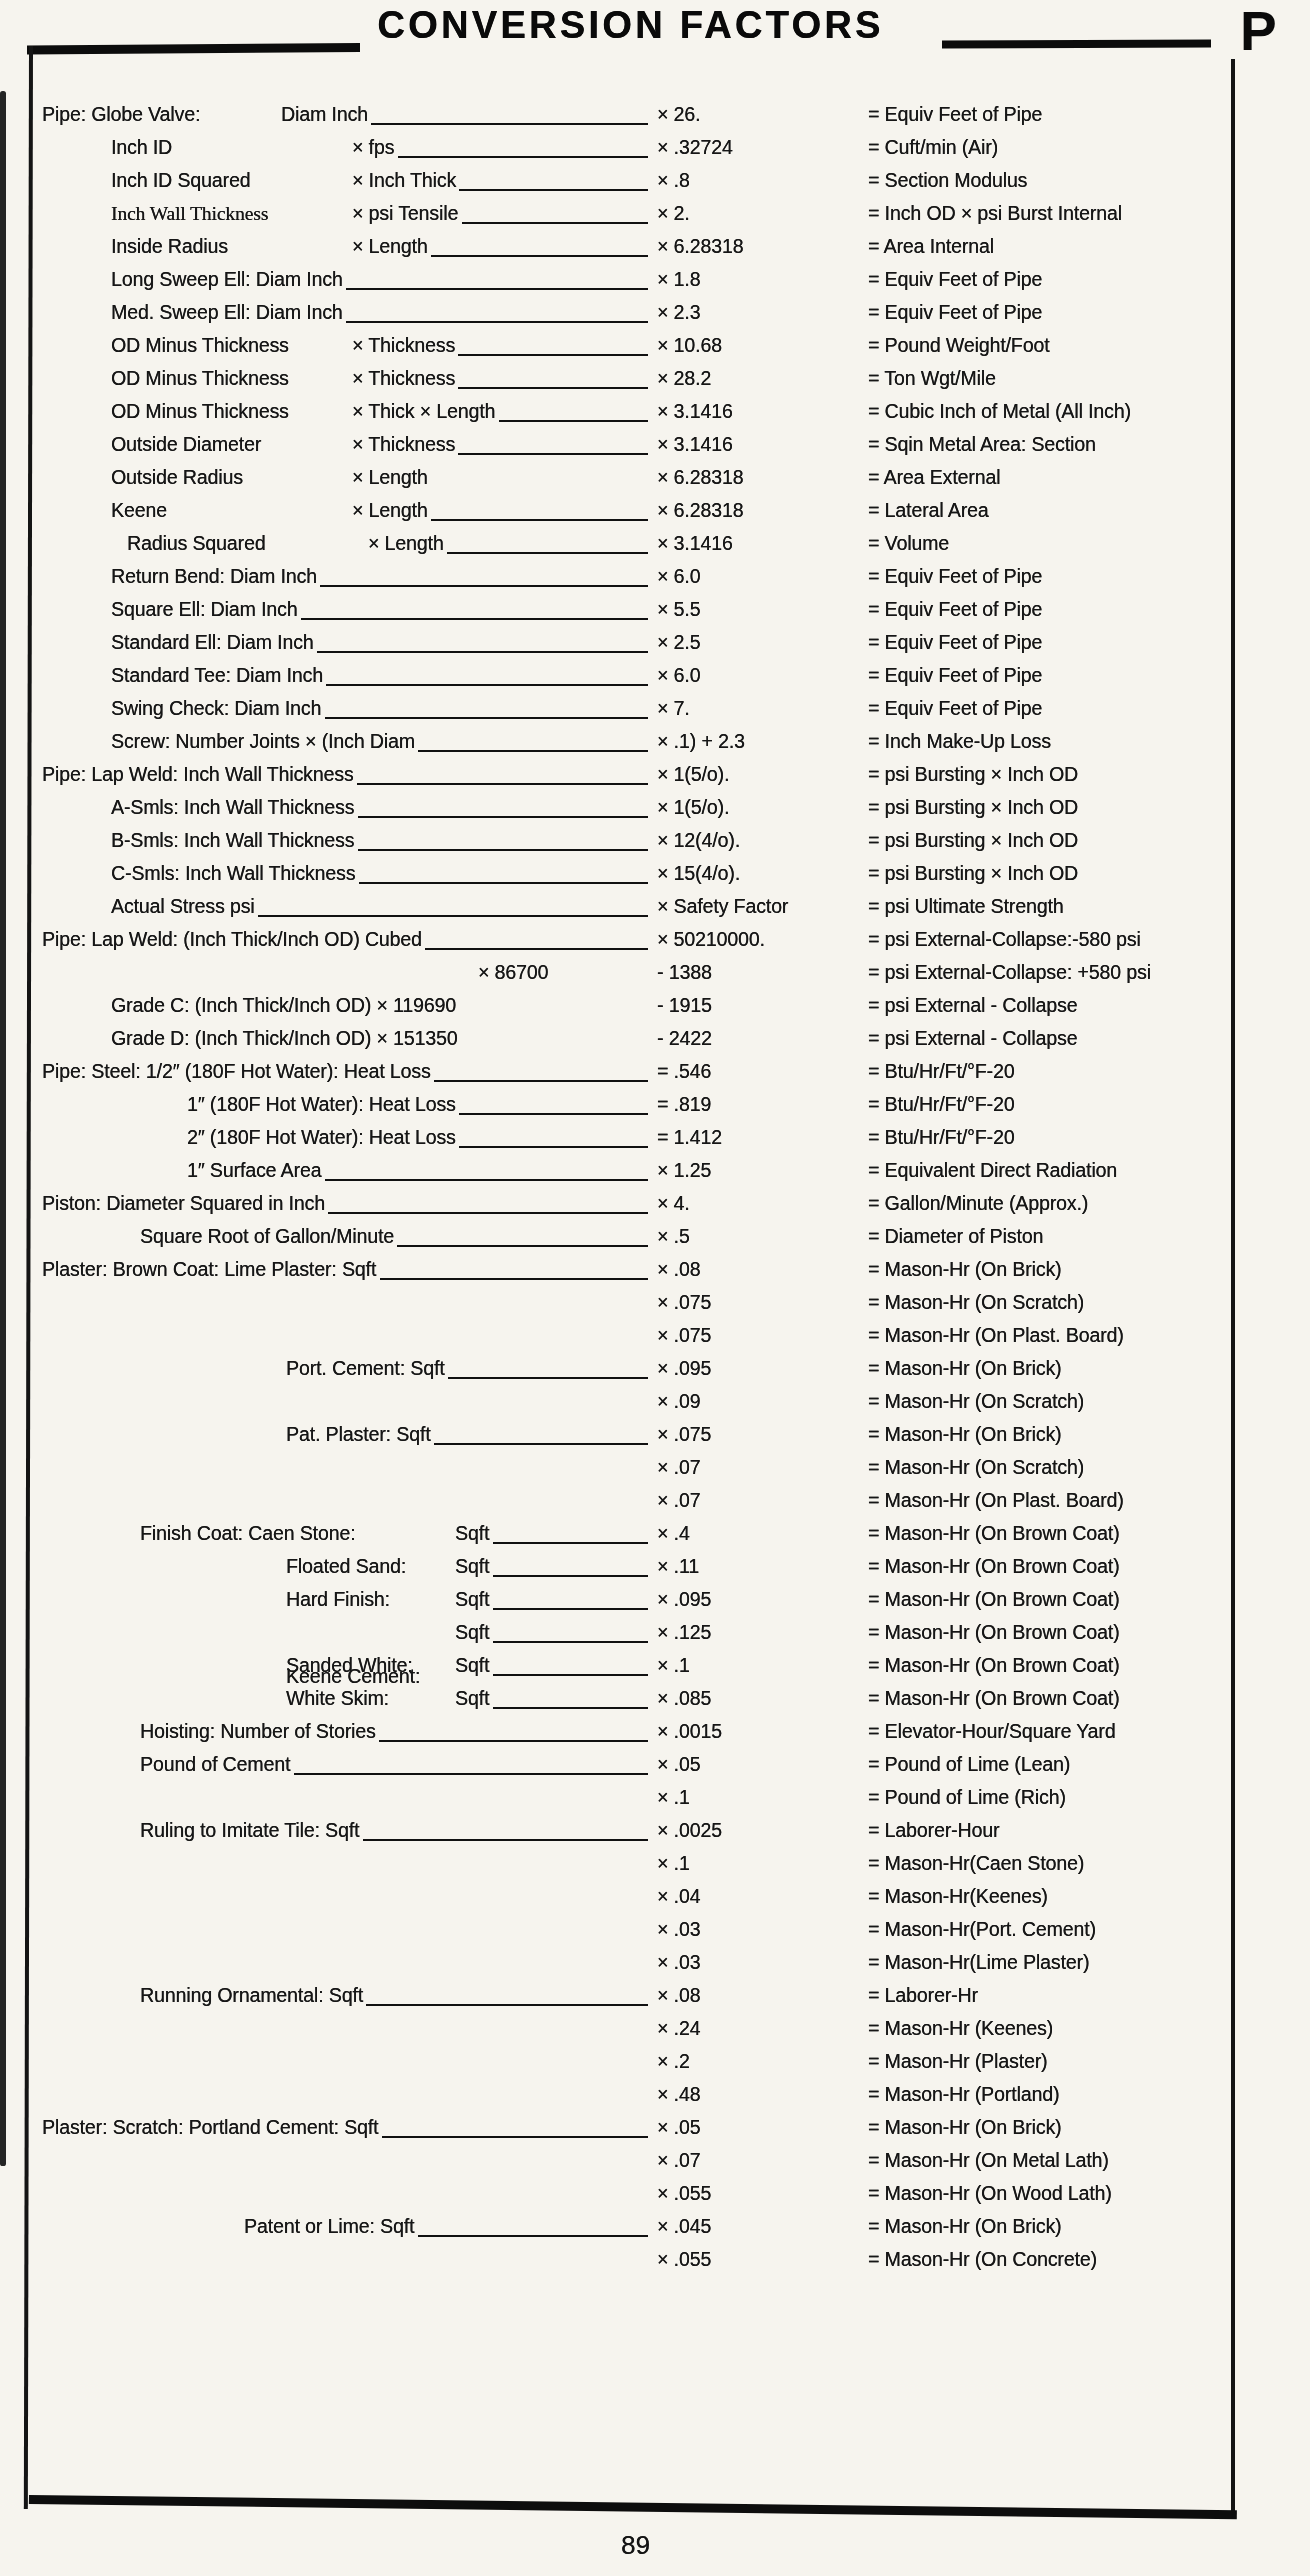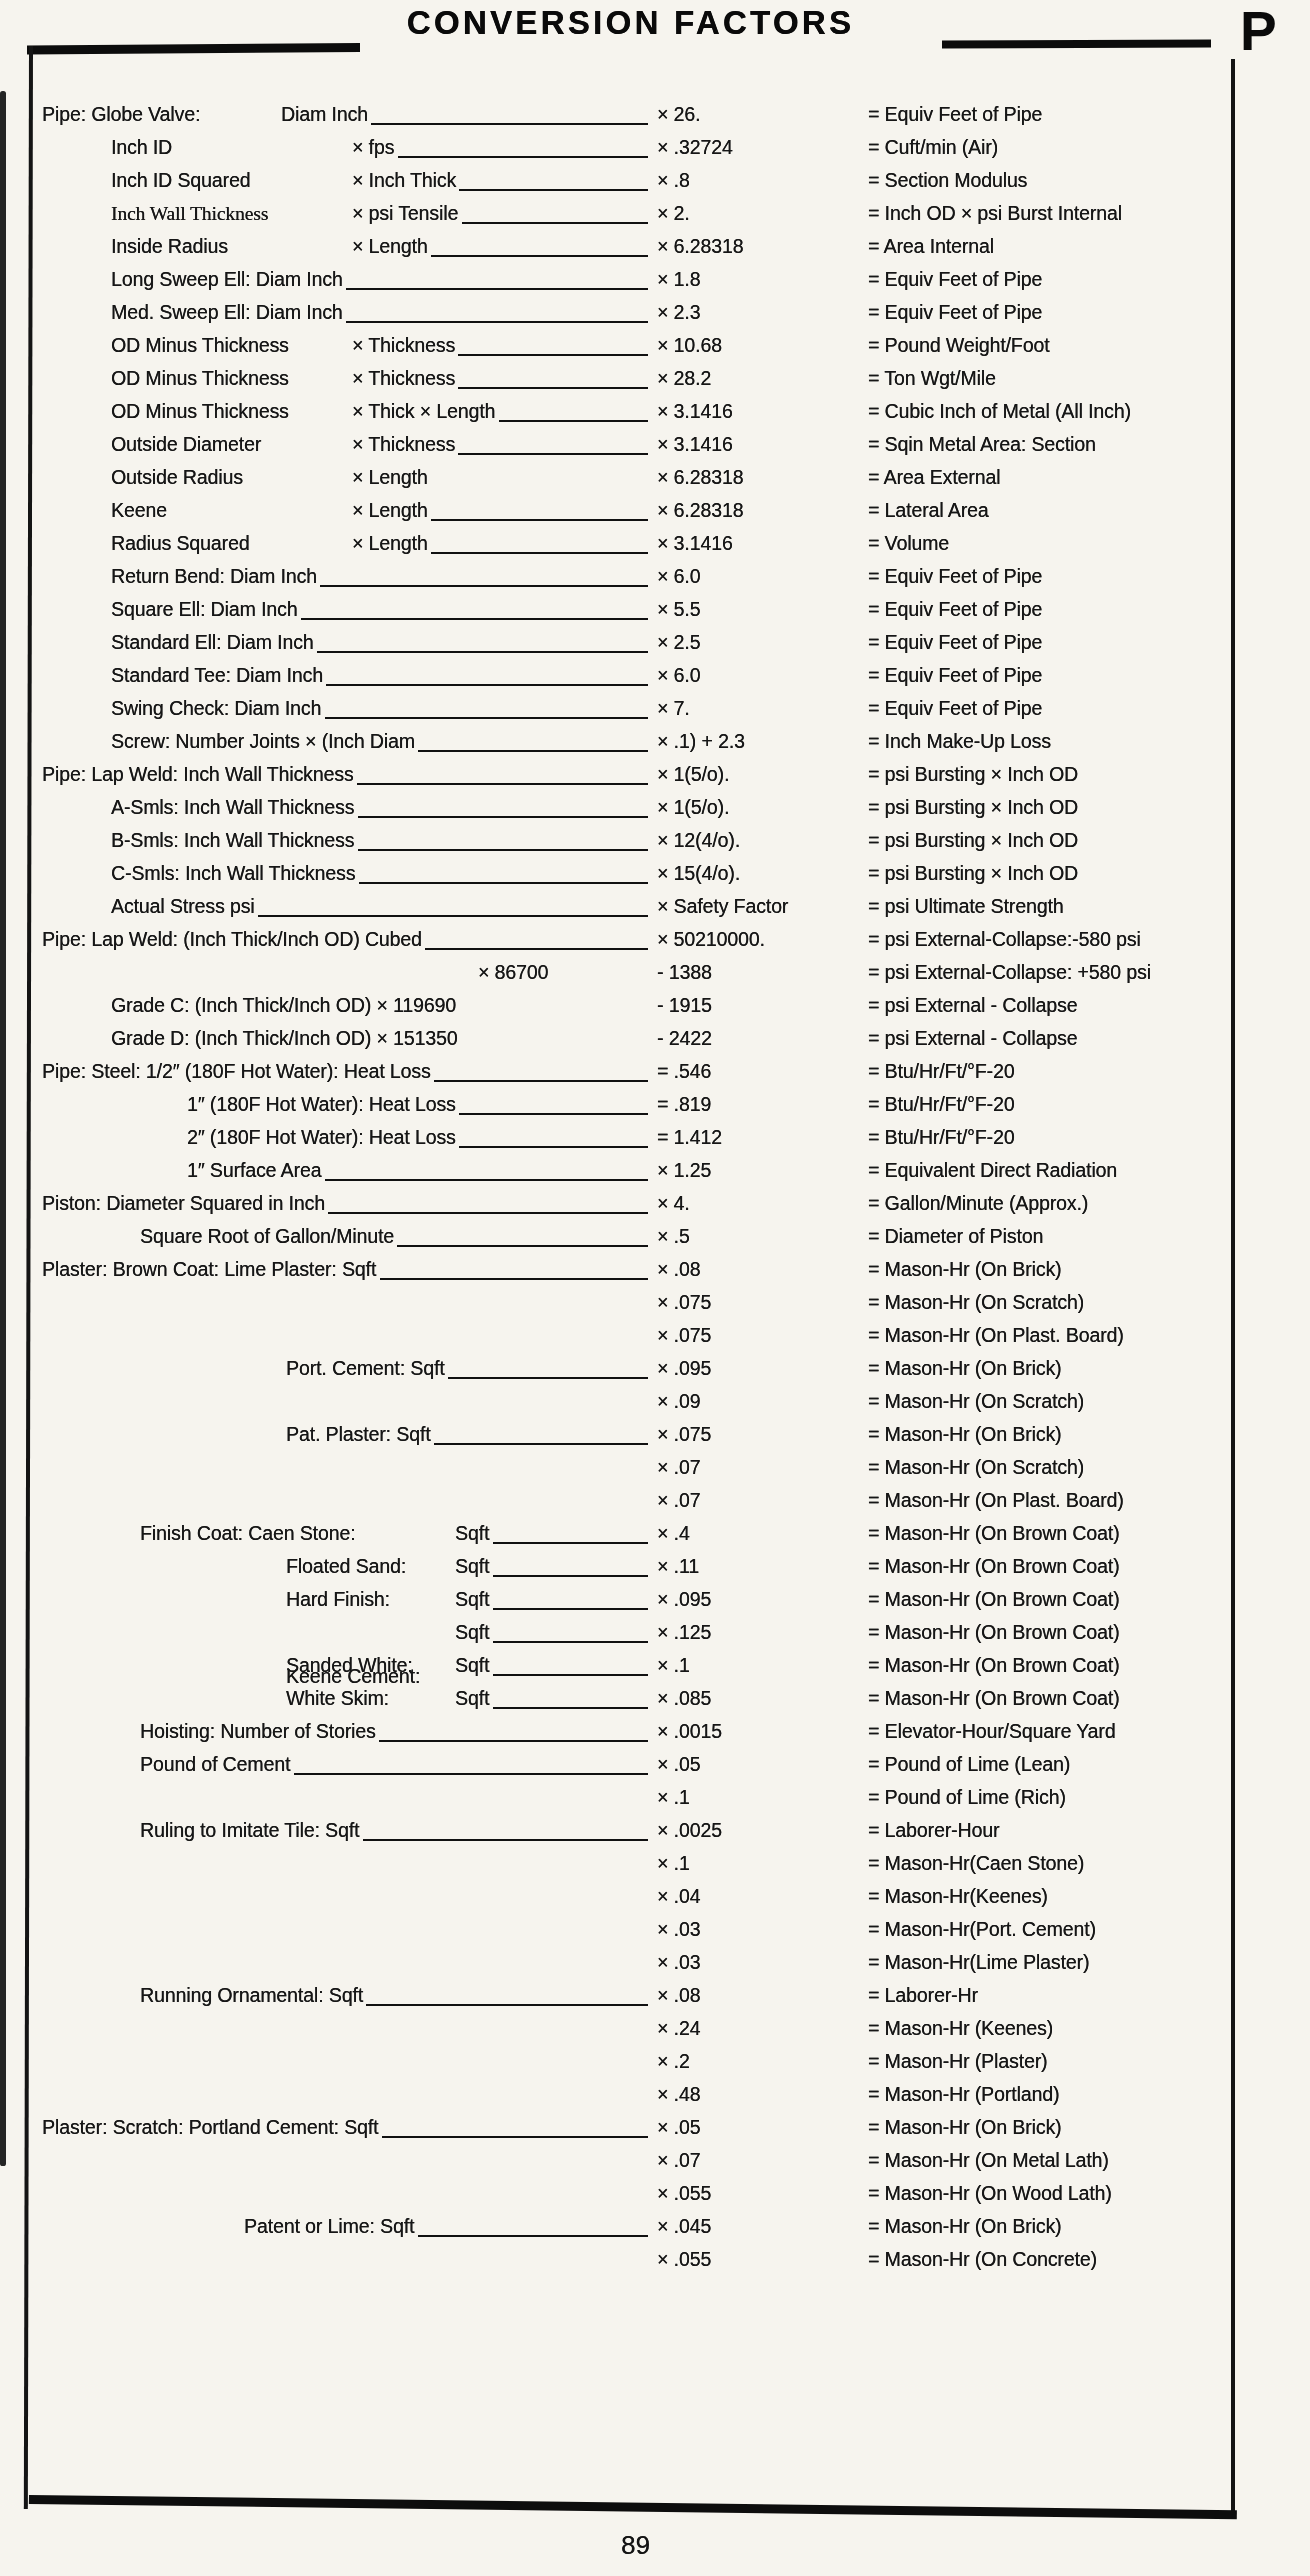--- a/index.html
+++ b/index.html
@@ -2,21 +2,21 @@
 <html style="font-size:10.4px"><head>
 <meta charset="utf-8">
 <style>
   html,body{margin:0;padding:0;background:#e9e7e2;}
   .page{position:relative;width:1310px;height:2576px;background:#f6f4ee;overflow:hidden;
         font-family:"Liberation Sans",sans-serif;color:#161616;}
   
   .gutter{position:absolute;left:0;top:91px;width:5.9px;height:2075px;background:#242424;border-radius:2.6px;}
   
   .title{position:absolute;top:3.9px;left:0;width:1261px;text-align:center;
-         font-size:33px;font-weight:700;letter-spacing:3.3px;color:#0a0a0a;
+         font-size:38px;font-weight:700;letter-spacing:3.3px;color:#0a0a0a;
          text-shadow:0.3px 0 0 #0a0a0a;}
   .corner{position:absolute;left:1240px;top:-1.3px;font-size:55px;font-weight:800;
           letter-spacing:-1.3px;color:#0a0a0a;}
   .rule-l{position:absolute;left:27px;top:43px;width:333px;height:8.5px;background:#0c0c0c;
           transform:rotate(-0.45deg);transform-origin:right center;}
   .rule-r{position:absolute;left:942px;top:40px;width:269px;height:7.8px;background:#0c0c0c;
           transform:rotate(-0.25deg);}
   
   .b-left{position:absolute;left:29px;top:46px;width:3.9px;height:2463px;background:#141414;
           transform:rotate(0.12deg);transform-origin:top left;}
@@ -177,21 +177,21 @@
           <span class="dtext" style="width: 241px;">Keene</span>
           <span class="dtext">× Length</span>
           <span class="fill"></span>
         </div>
         <span class="mid">× 6.28318</span>
         <span class="res">= Lateral Area</span>
       </div>
       <div class="row">
         <div class="desc-wrap">
           <span class="ind" style="width: 111px;"></span>
-          <span class="dtext" style="width: 241px;">Radius Squared</span>
+          <span class="dtext" style="width: 241px; margin-left: 16px;">Radius Squared</span>
           <span class="dtext">× Length</span>
           <span class="fill"></span>
         </div>
         <span class="mid">× 3.1416</span>
         <span class="res">= Volume</span>
       </div>
       <div class="row">
         <div class="desc-wrap">
           <span class="ind" style="width: 111px;"></span>
           <span class="dtext">Return Bend: Diam Inch</span>

